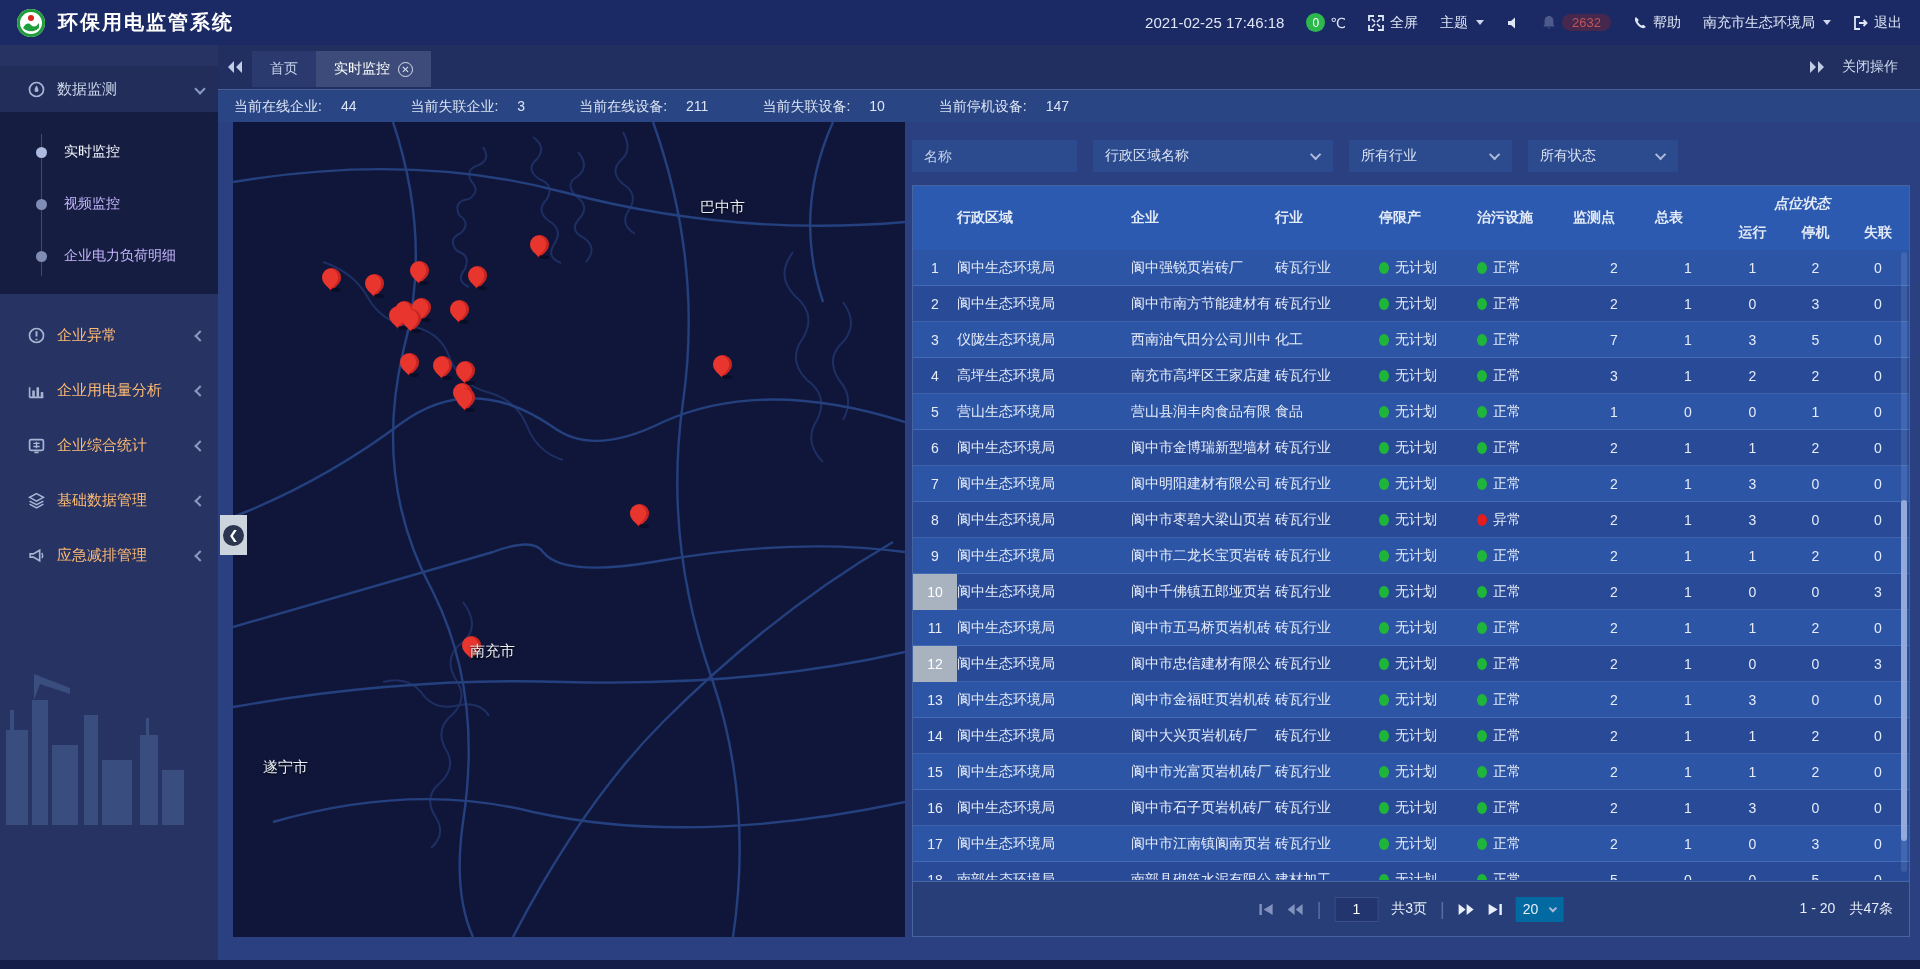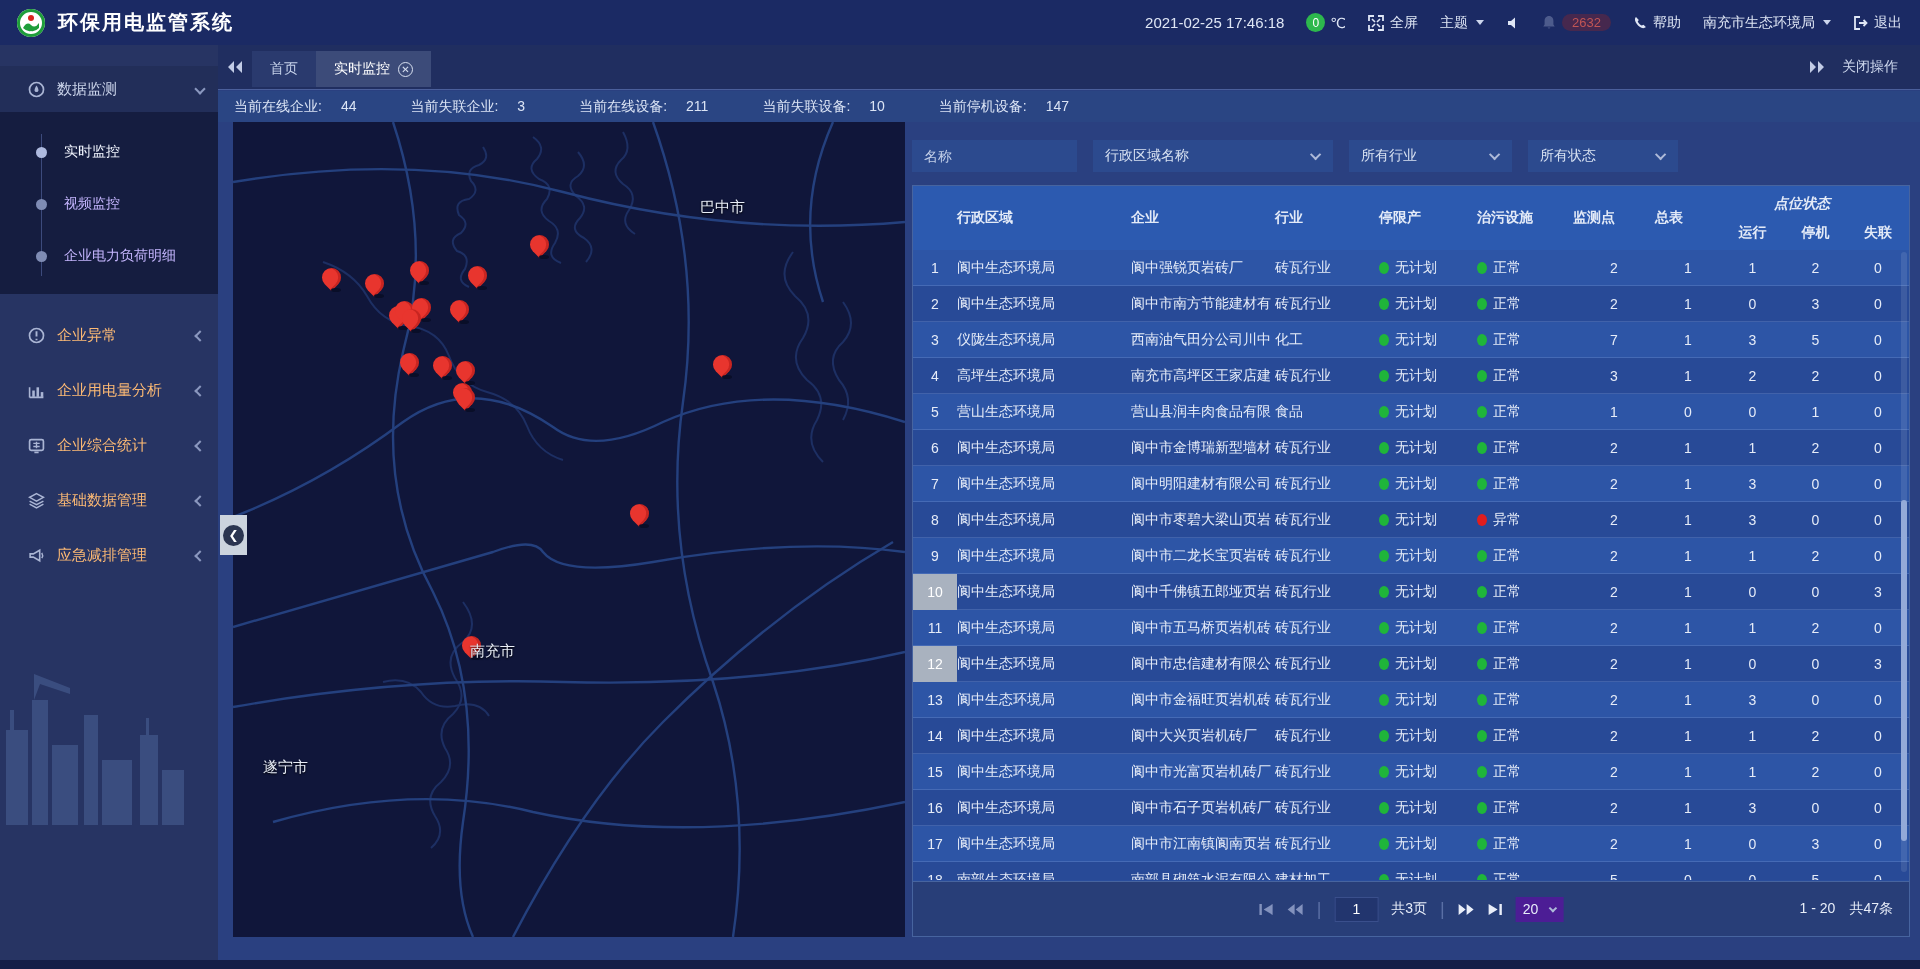--- a/index.html
+++ b/index.html
@@ -85,21 +85,21 @@
   .status { display:flex; align-items:center; gap:6px; }
   .sdot { width:10px; height:12px; border-radius:50%; flex:0 0 auto; }
   .scrollbar { position:absolute; right:2px; top:66px; width:6px; height:620px; background:rgba(255,255,255,.10); border-radius:3px; }
   .scrollbar .thumb { position:absolute; left:0; width:6px; top:40%; height:55%; background:#94aad8; border-radius:3px; }
 
   .pager { position:absolute; left:0; bottom:0; width:996px; height:55px; background:#27406f; background:#283e78; border-top:1px solid #47649f; display:flex; align-items:center; font-size:14px; }
   .pager-center { position:absolute; left:50%; transform:translateX(-50%); display:flex; align-items:center; gap:13px; }
   .pg-ico { cursor:pointer; display:flex; }
   .pg-div { color:#5a6fa5; font-size:18px; }
   .pg-input { width:44px; height:25px; background:#22356e; border:1px solid #3a4f8c; color:#fff; text-align:center; font-size:14px; font-family:inherit; }
-  .pg-select { background:#4c1d95; height:25px; display:flex; align-items:center; gap:12px; padding:0 7px; cursor:pointer; }
+  .pg-select { background:#0369a1; height:25px; display:flex; align-items:center; gap:12px; padding:0 7px; cursor:pointer; }
   .pg-right { position:absolute; right:16px; display:flex; gap:14px; color:#e8eef9; }
 
   .bottom-strip { position:absolute; left:0; bottom:0; width:1920px; height:9px; background:#151e48; z-index:40; }
 </style>
 </head>
 <body>
 
 <header class="topbar">
   <svg class="logo" viewBox="0 0 30 30">
     <circle cx="15" cy="15" r="14" fill="#ffffff"></circle>

